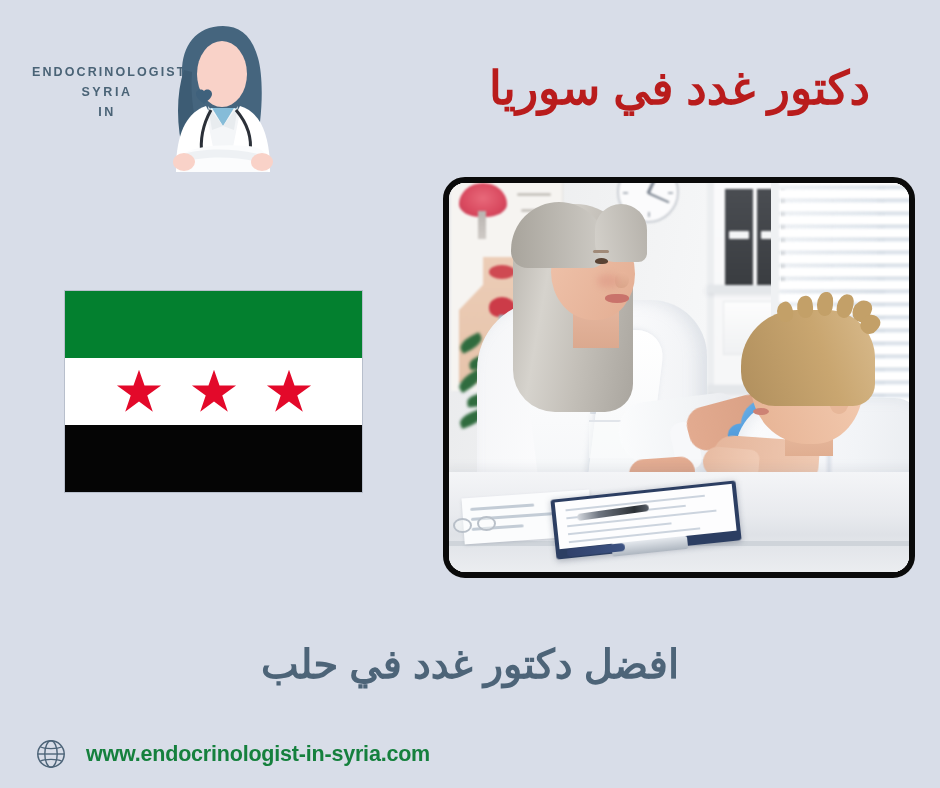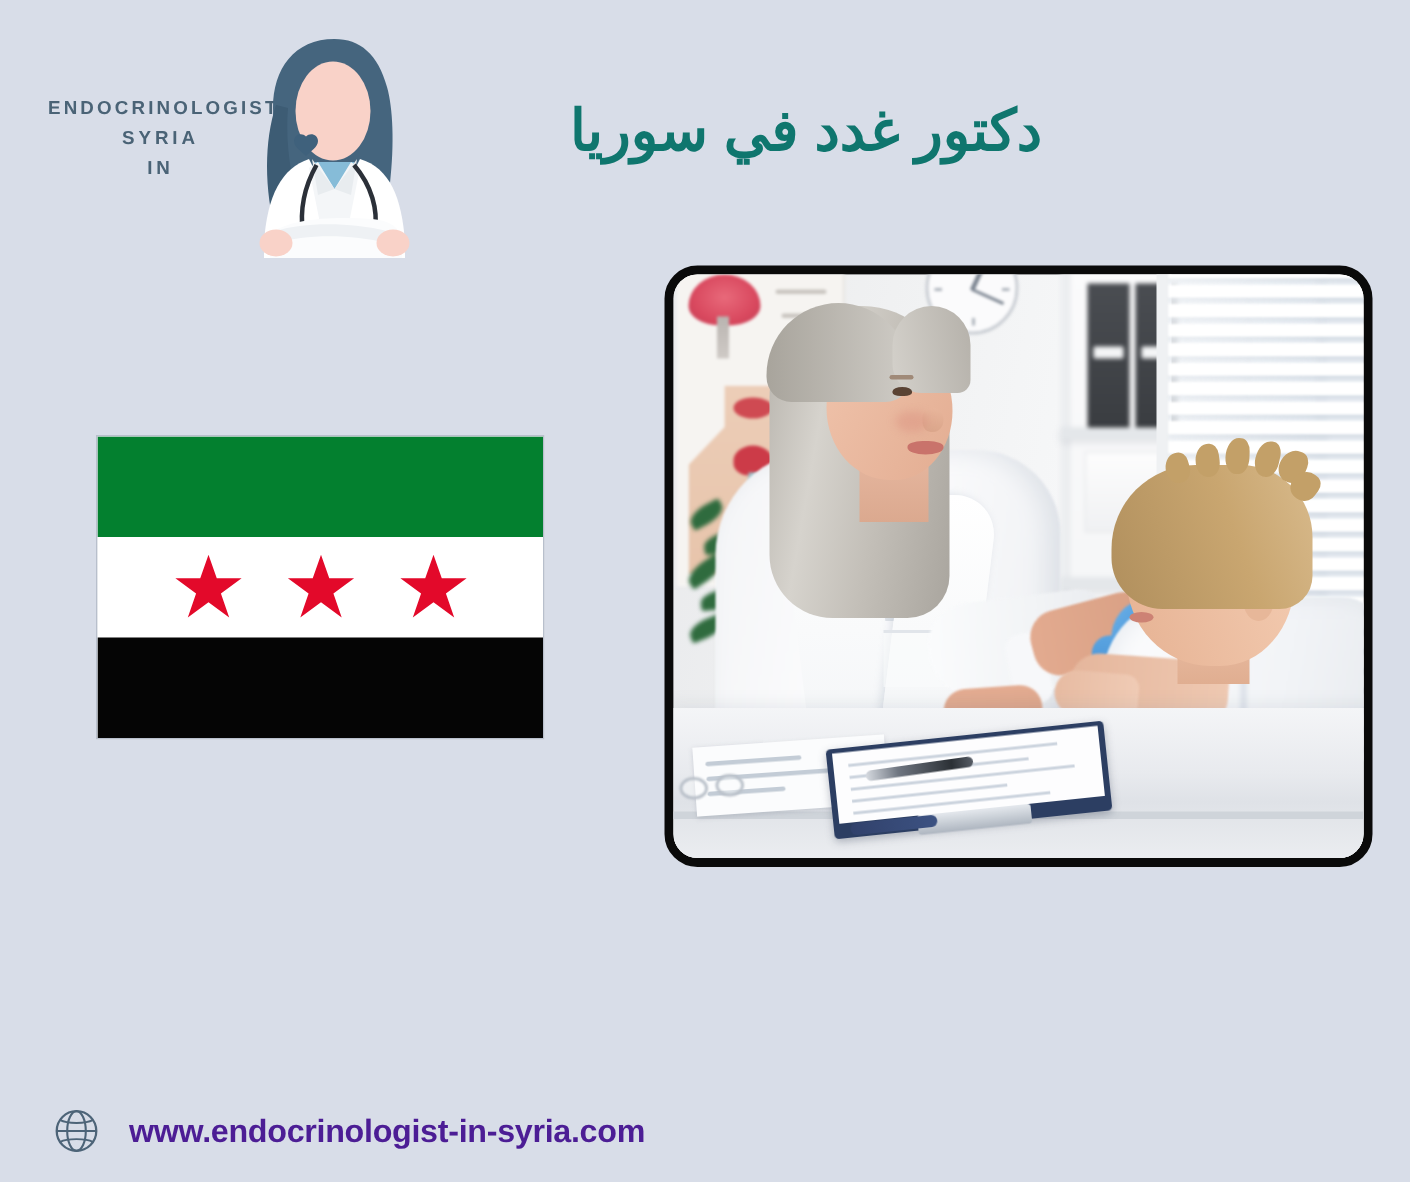--- a/index.html
+++ b/index.html
@@ -18,22 +18,22 @@
     position: absolute; left: 10px; top: 40px; width: 150px;
     text-align: center; color: #4a6376;
     font-size: 12.5px; font-weight: 700; line-height: 20px; letter-spacing: 2.1px;
   }
   .logo-text .l2 { font-size: 12.5px; letter-spacing: 2.6px; }
   .logo-art { position: absolute; left: 140px; top: 0; width: 122px; height: 152px; }
 
   
   .headline {
     position: absolute; left: 380px; top: 62px; width: 490px;
-    text-align: left; direction: rtl;
-    color: #0f766e; font-weight: 700; font-size: 38px; line-height: 52px;
+    text-align: right; direction: rtl;
+    color: #b91c1c; font-weight: 700; font-size: 46px; line-height: 52px;
     letter-spacing: 0px;
   }
 
   
   .flag {
     position: absolute; left: 64px; top: 290px; width: 299px; height: 203px;
     border: 1px solid #b8bfcc;
     background: #fff;
     overflow: hidden;
   }
@@ -372,21 +372,21 @@
   .subtitle {
     position: absolute; left: 70px; top: 636px; width: 800px;
     text-align: center; direction: rtl;
     color: #4d6478; font-weight: 700; font-size: 40px; line-height: 56px;
   }
 
   
   .footer { position: absolute; left: 34px; top: 732px; height: 44px; display: flex; align-items: center; }
   .globe-icon { width: 34px; height: 34px; flex: 0 0 34px; }
   .footer-url {
-    margin-left: 18px; color: #4c1d95; font-weight: 700; font-size: 21.5px;
+    margin-left: 18px; color: #15803d; font-weight: 700; font-size: 21.5px;
     letter-spacing: -0.2px; white-space: nowrap;
   }
 </style>
 </head>
 <body>
 
 <div class="stage">
 
   <div class="logo">
     <div class="logo-text">
@@ -579,20 +579,21 @@
       </div>
       <div class="pen"></div>
       <div class="pen2"></div>
       <div class="glasses">
         <div class="lens" style="left:0;  top:4px;"></div>
         <div class="lens" style="left:24px; top:2px;"></div>
       </div>
     </div>
   </div>
 
+  <h2 class="subtitle">افضل دكتور غدد في حلب</h2>
 
   <div class="footer">
     <svg class="globe-icon" viewBox="0 0 34 34">
       <circle cx="17" cy="17" r="13.2" fill="none" stroke="#4d6478" stroke-width="1.5"></circle>
       <ellipse cx="17" cy="17" rx="6.2" ry="13.2" fill="none" stroke="#4d6478" stroke-width="1.4"></ellipse>
       <line x1="3.8" y1="17" x2="30.2" y2="17" stroke="#4d6478" stroke-width="1.4"></line>
       <path d="M6.2 9.8 C10.4 12.2 23.6 12.2 27.8 9.8" fill="none" stroke="#4d6478" stroke-width="1.3"></path>
       <path d="M6.2 24.2 C10.4 21.8 23.6 21.8 27.8 24.2" fill="none" stroke="#4d6478" stroke-width="1.3"></path>
     </svg>
     <span class="footer-url">www.endocrinologist-in-syria.com</span>

